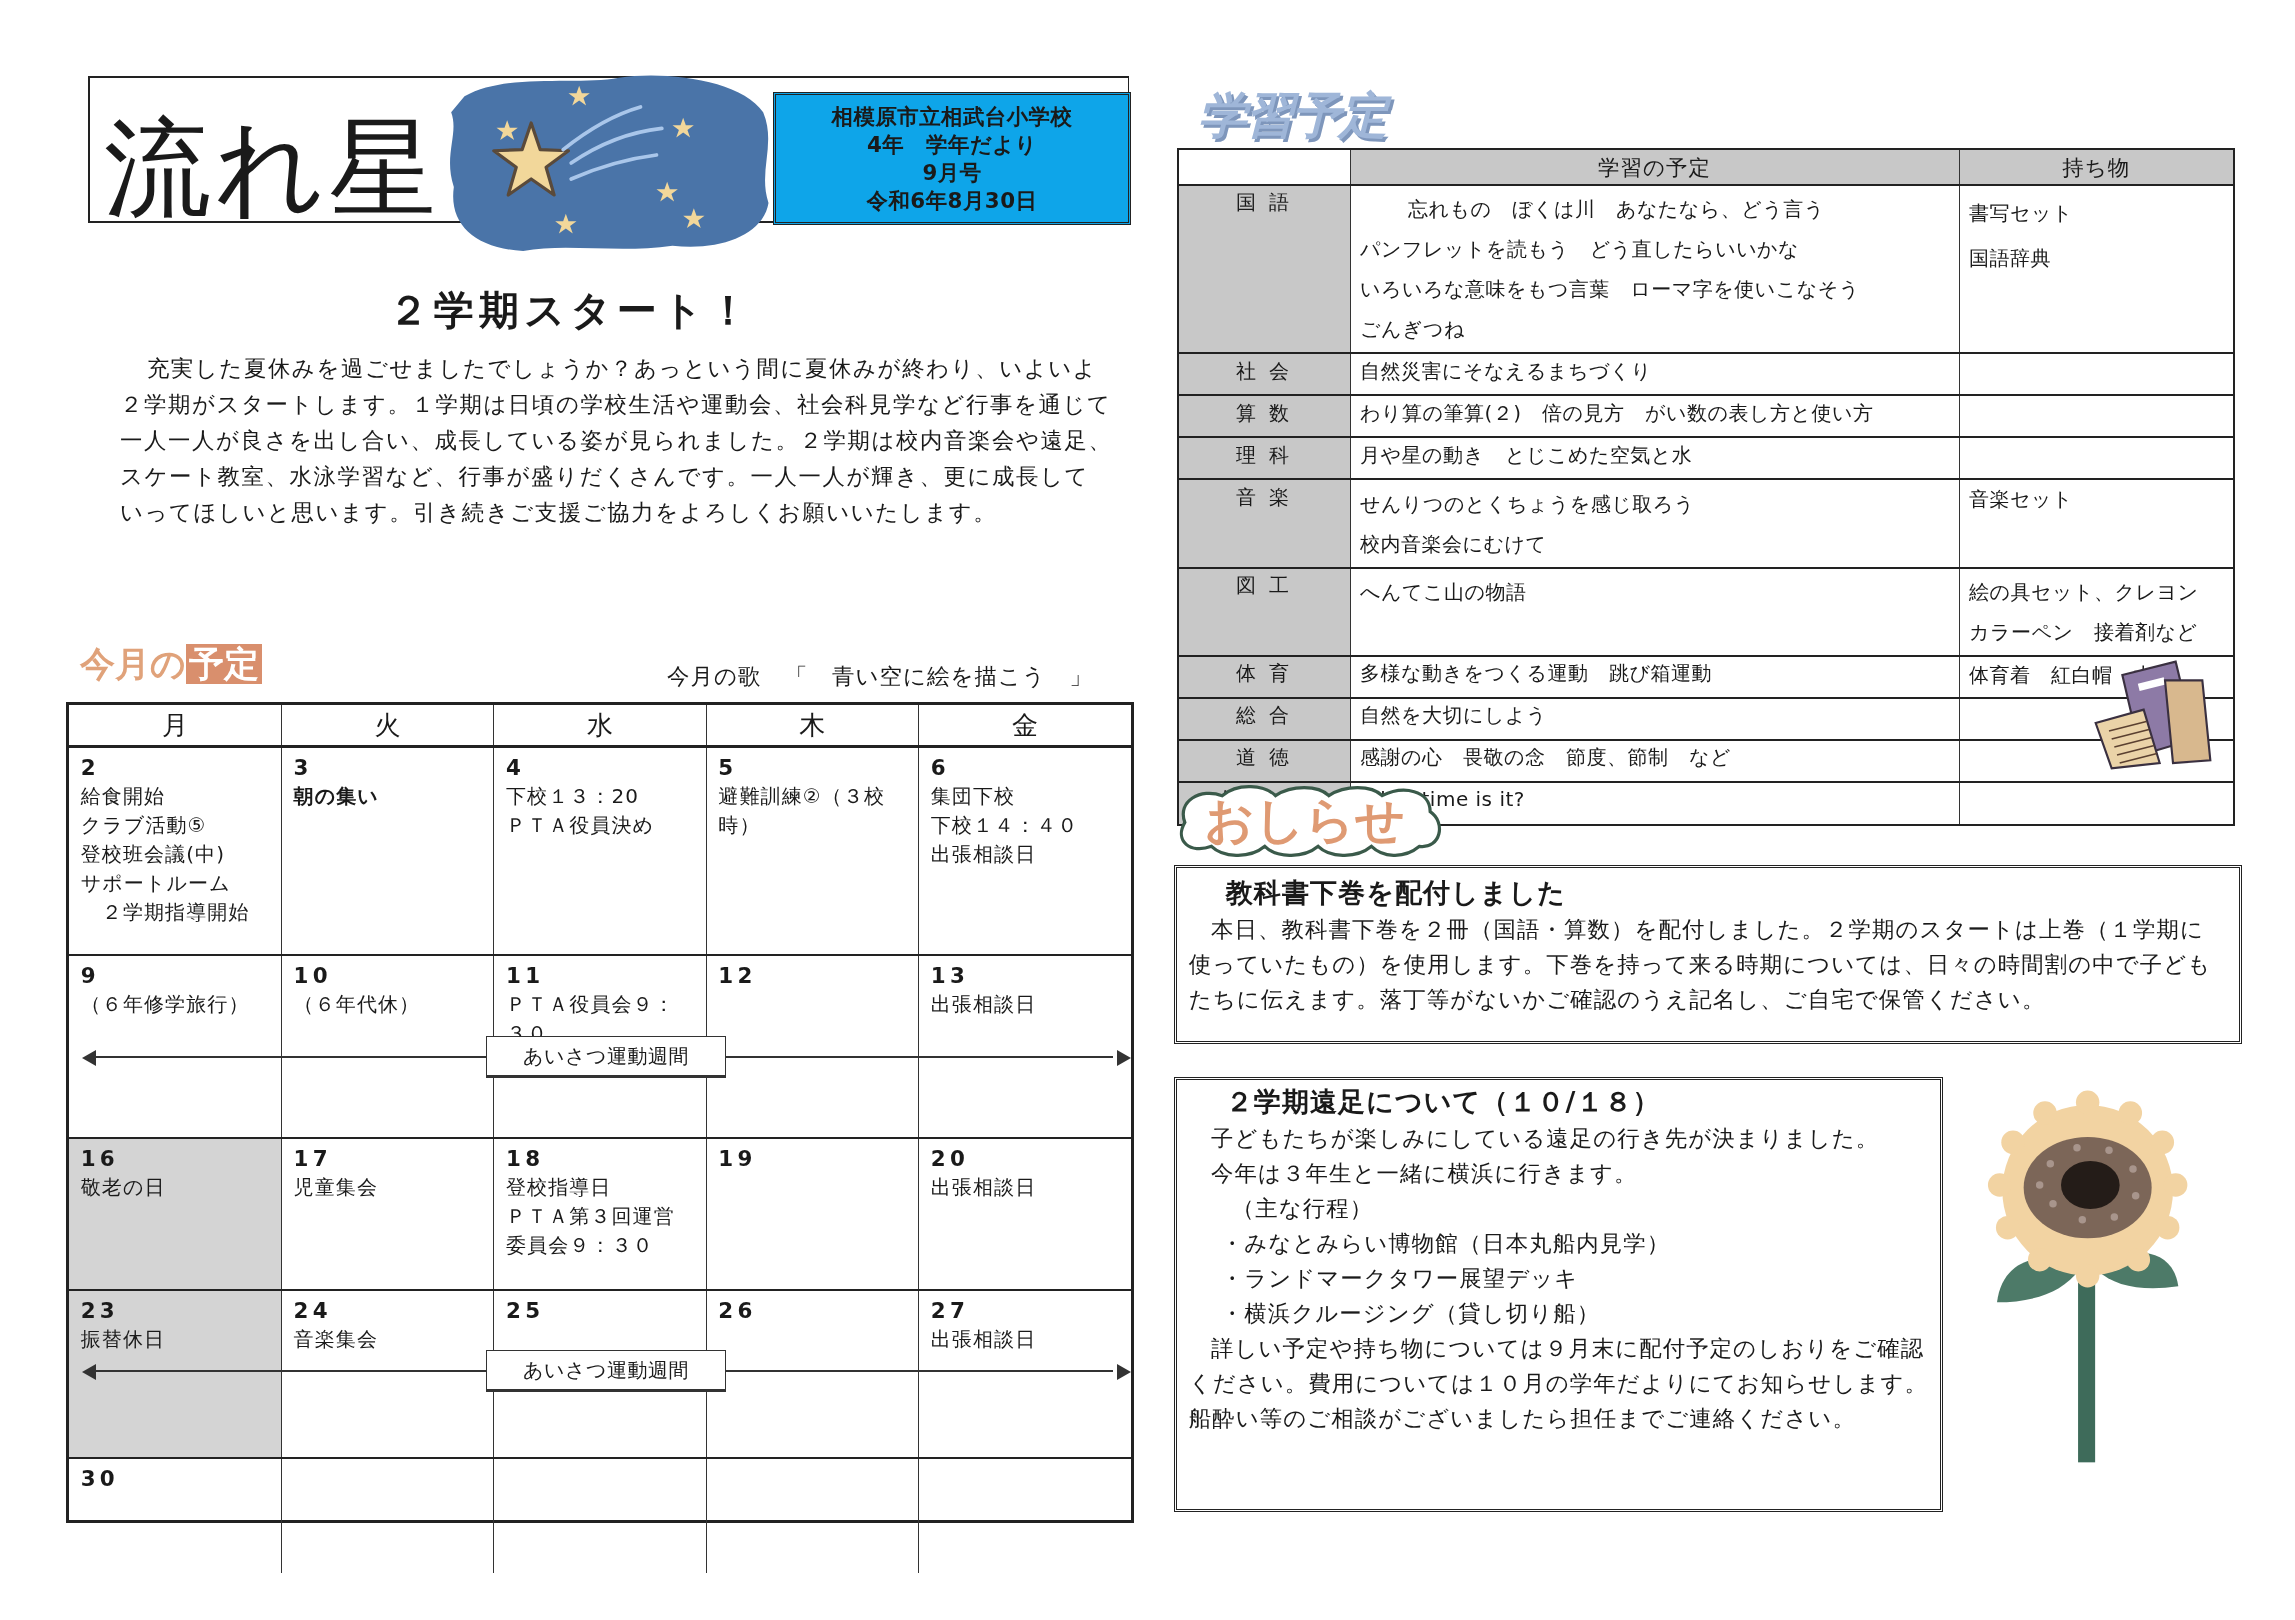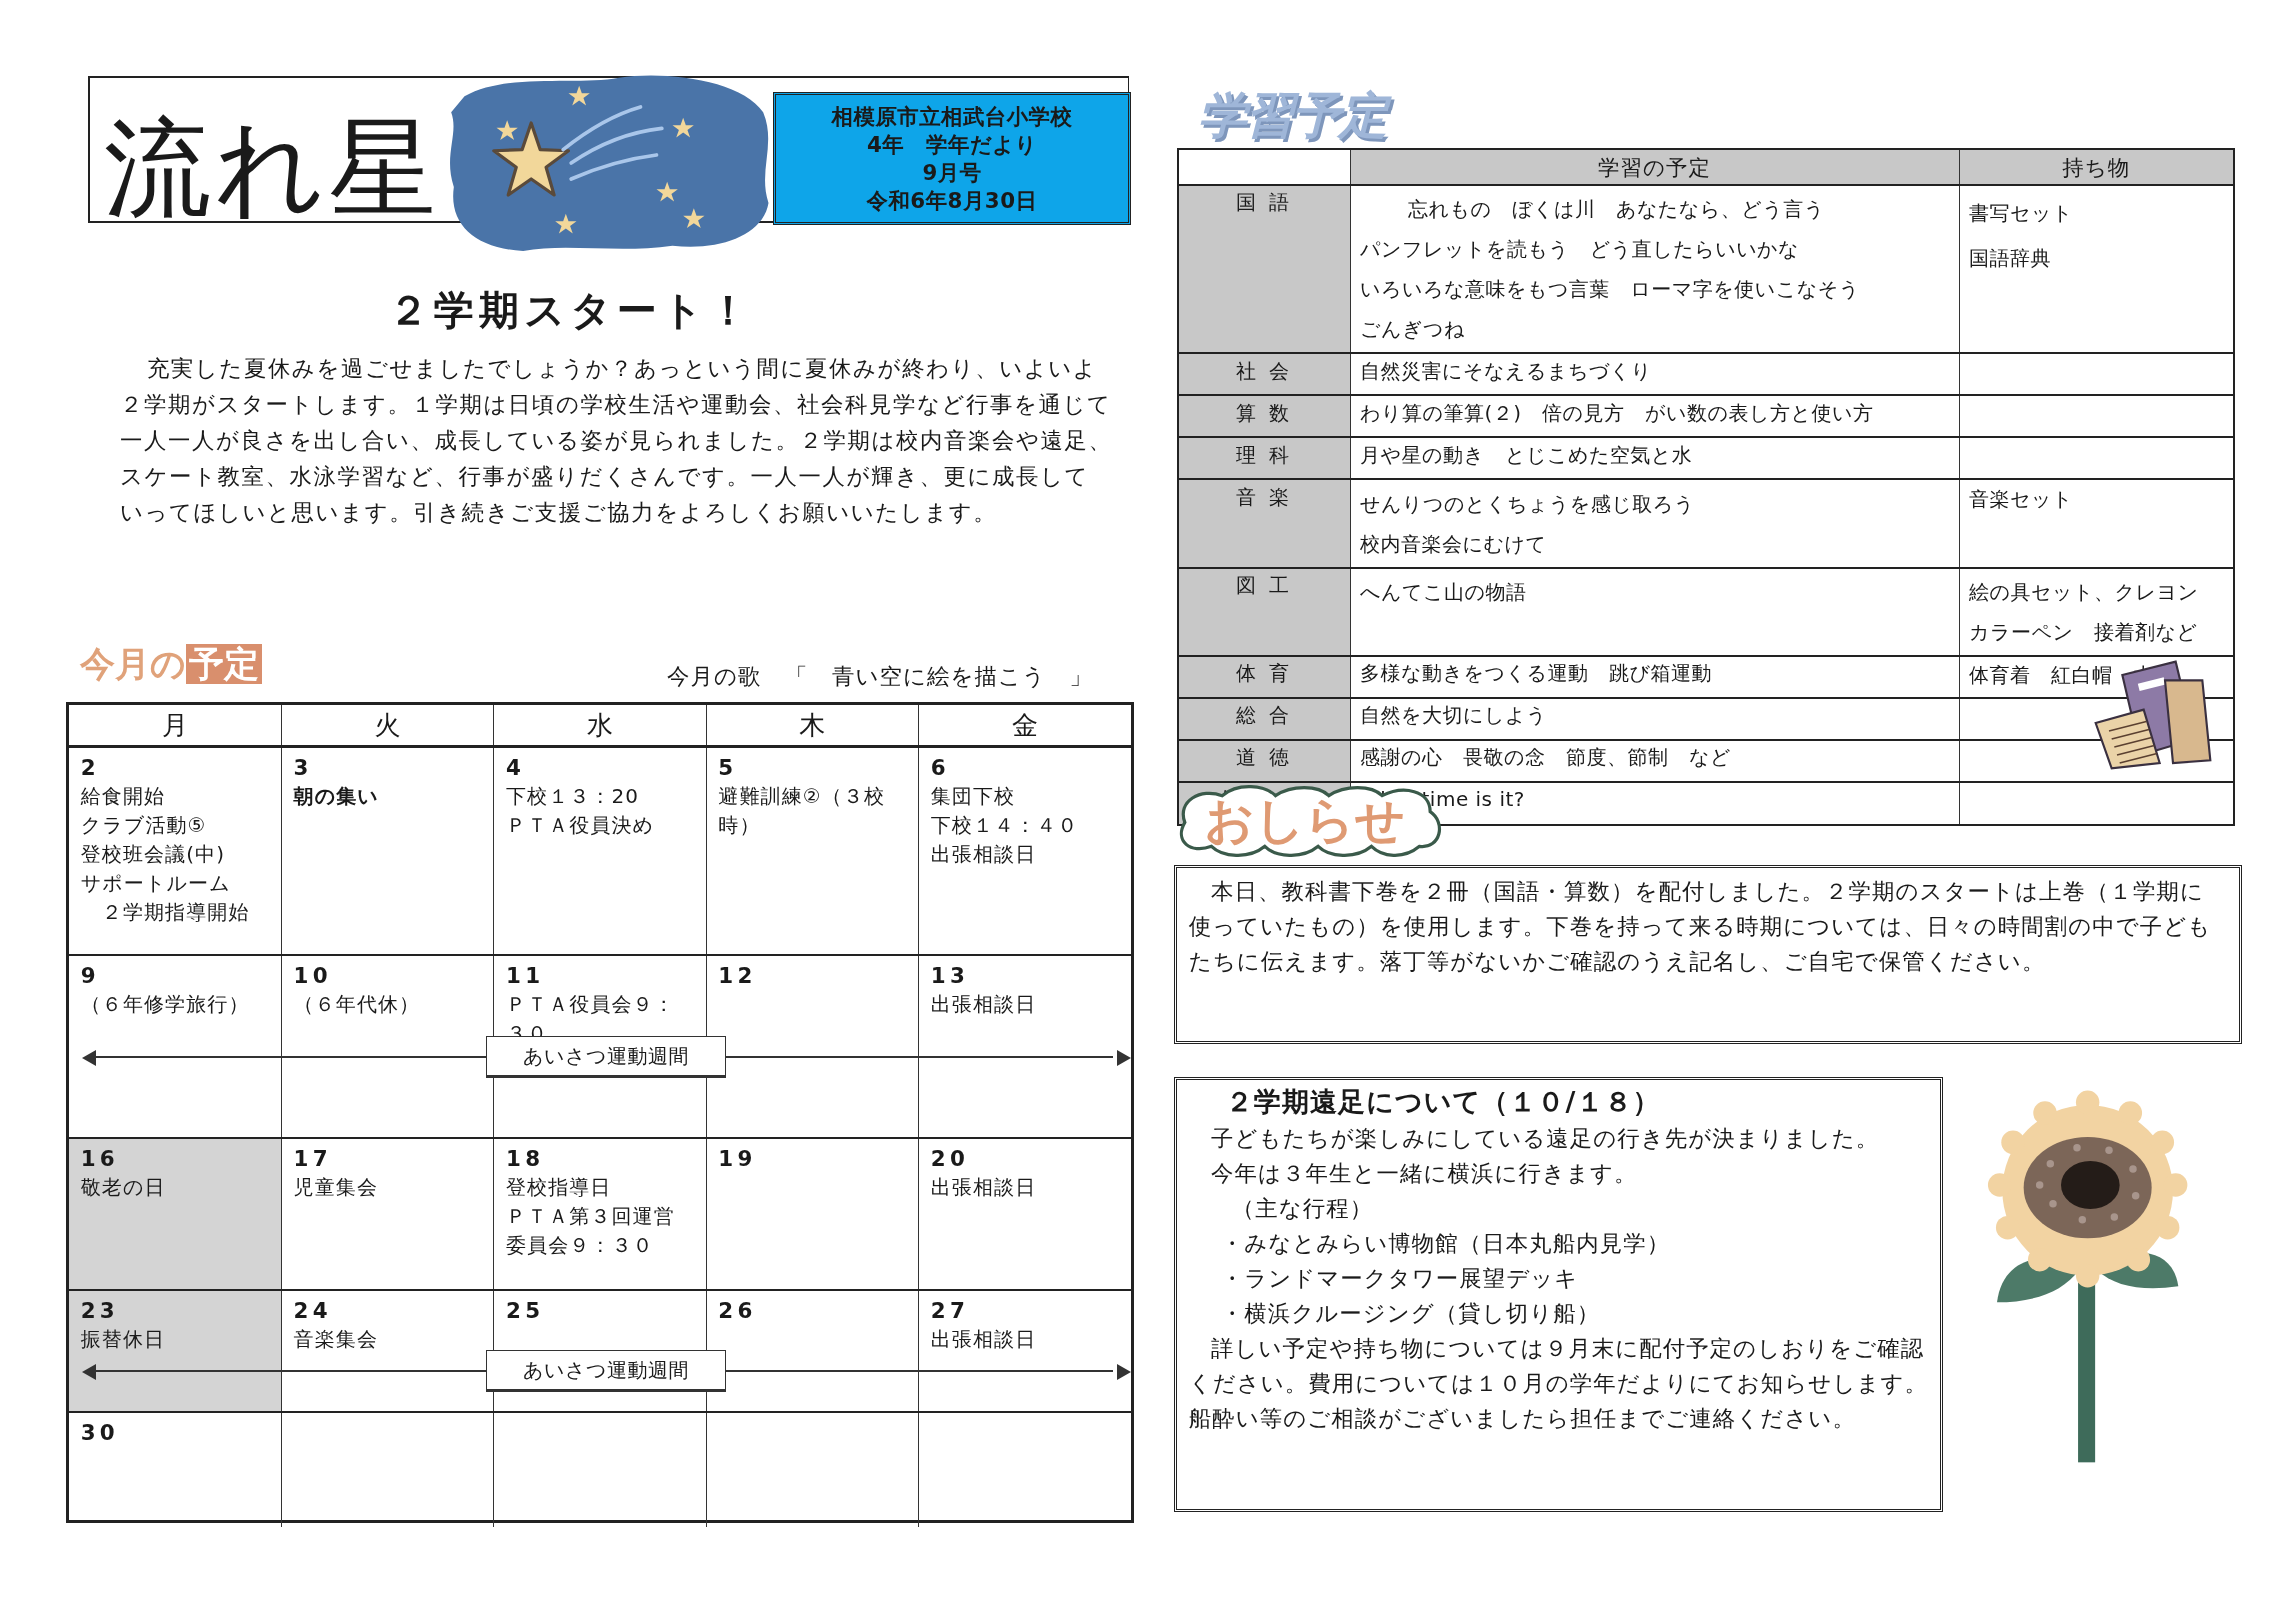--- a/index.html
+++ b/index.html
@@ -193,21 +193,21 @@
             <span class="ev">委員会９：３０</span>
           </td>
           <td>
             <span class="day-num">19</span>
           </td>
           <td>
             <span class="day-num">20</span>
             <span class="ev">出張相談日</span>
           </td>
         </tr>
-        <tr style="height: 122px;">
+        <tr style="height: 168px;">
           <td class="holiday">
             <span class="day-num">23</span>
             <span class="ev">振替休日</span>
           </td>
           <td>
             <span class="day-num">24</span>
             <span class="ev">音楽集会</span>
           </td>
           <td>
             <span class="day-num">25</span>
@@ -370,20 +370,21 @@
     <line x1="65" y1="195" x2="135" y2="177"></line>
   </g>
 </svg>
 
 <svg class="abs oshirase" viewBox="0 0 560 135">
   <path d="M20,70 C5,30 50,5 90,20 C120,-5 170,0 190,20 C220,0 270,0 290,20 C320,0 370,0 390,20 C430,0 480,10 480,50 C510,70 500,120 460,115 C430,140 390,135 370,115 C340,140 290,135 270,115 C240,140 190,135 170,115 C140,140 90,135 70,115 C30,130 0,105 20,70 Z" fill="#fff" stroke="#3a5a4a" stroke-width="6"></path>
   <text x="245" y="98" text-anchor="middle" font-size="92" font-weight="bold" fill="#df9a73" font-family="DejaVu Sans, sans-serif">おしらせ</text>
 </svg>
 
 <div class="abs notice1">
+  <div class="n-title">教科書下巻を配付しました</div>
   <div class="n-body">
       <div class="indent">本日、教科書下巻を２冊（国語・算数）を配付しました。２学期のスタートは上巻（１学期に使っていたもの）を使用します。下巻を持って来る時期については、日々の時間割の中で子どもたちに伝えます。落丁等がないかご確認のうえ記名し、ご自宅で保管ください。</div>
     </div>
 </div>
 
 <div class="abs notice2">
   <div class="n-title">２学期遠足について（１０/１８）</div>
   <div class="n-body">
     <div class="indent">子どもたちが楽しみにしている遠足の行き先が決まりました。</div>
     <div class="indent">今年は３年生と一緒に横浜に行きます。</div>

